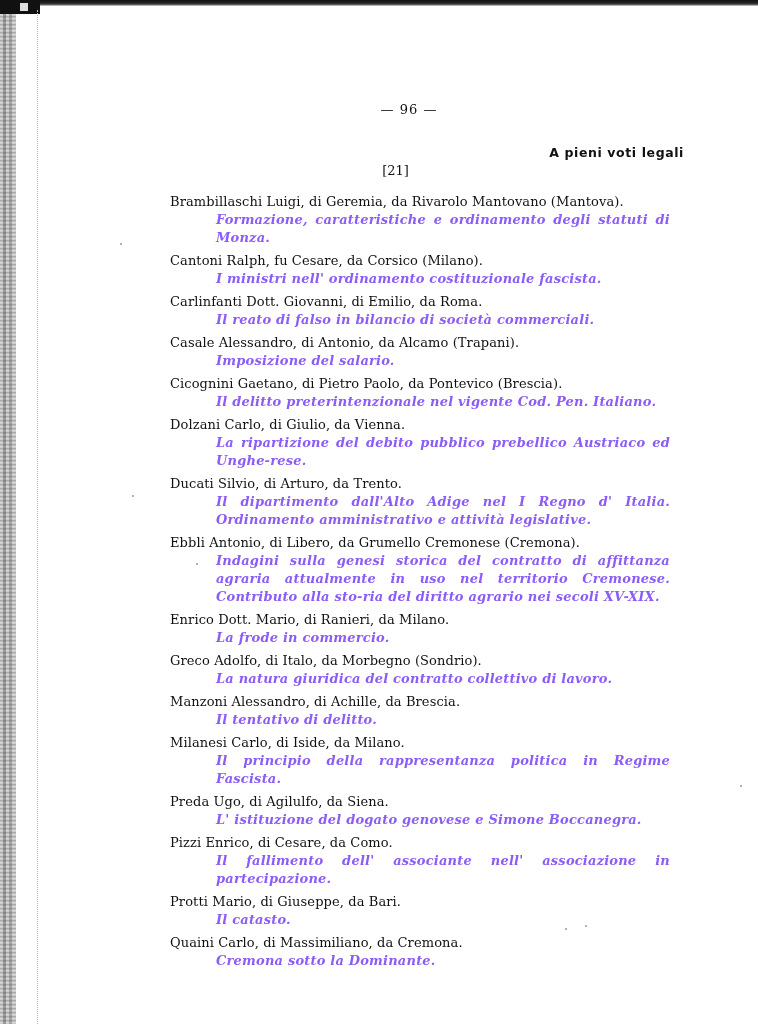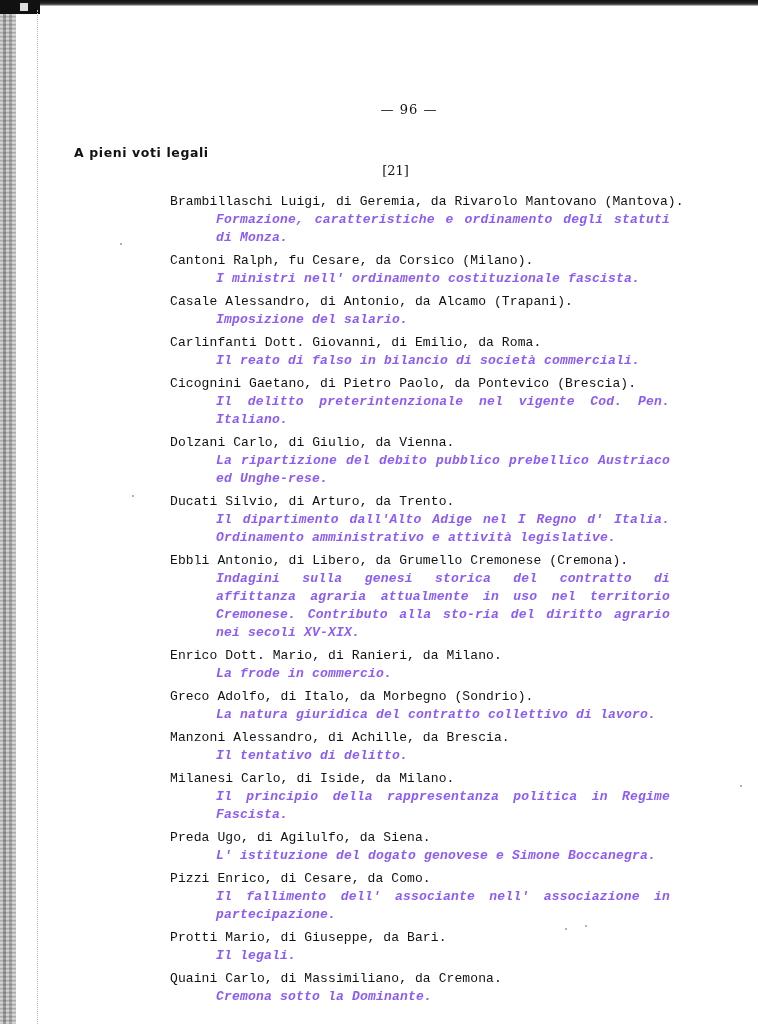--- a/index.html
+++ b/index.html
@@ -67,21 +67,21 @@
       text-align: center;
       font-size: 13px;
       letter-spacing: 1px;
       padding-left: 60px;
       box-sizing: border-box;
     }
     .section-title {
       position: absolute;
       top: 145px;
       left: 0; width: 684px;
-      text-align: left;
+      text-align: right;
       font-family: "DejaVu Sans", "Liberation Sans", sans-serif;
       font-weight: bold;
       font-size: 12.5px;
       letter-spacing: 0.6px;
       padding-left: 74px;
       box-sizing: border-box;
     }
     .section-count {
       position: absolute;
       top: 163px;
@@ -92,21 +92,20 @@
       box-sizing: border-box;
     }
     .entries {
       position: absolute;
       top: 193px;
       left: 170px;
       width: 500px;
     }
     .entry {
       margin-bottom: 5px;
-      font-family: Liberation Mono, monospace;
     }
     .author {
       font-size: 13px;
       line-height: 18px;
       white-space: nowrap;
       letter-spacing: 0.1px;
     }
     .thesis {
       font-style: italic;
       font-weight: bold;
@@ -142,28 +141,28 @@
 <div class="entries">
   <div class="entry">
     <div class="author">Brambillaschi Luigi, di Geremia, da Rivarolo Mantovano (Mantova).</div>
     <div class="thesis">Formazione, caratteristiche e ordinamento degli statuti di Monza.</div>
   </div>
   <div class="entry">
     <div class="author">Cantoni Ralph, fu Cesare, da Corsico (Milano).</div>
     <div class="thesis">I ministri nell' ordinamento costituzionale fascista.</div>
   </div>
   <div class="entry">
+    <div class="author">Carlinfanti Dott. Giovanni, di Emilio, da Roma.</div>
+    <div class="thesis">Il reato di falso in bilancio di società commerciali.</div>
+  </div>
+  <div class="entry">
     <div class="author">Casale Alessandro, di Antonio, da Alcamo (Trapani).</div>
     <div class="thesis">Imposizione del salario.</div>
   </div>
   <div class="entry">
-    <div class="author">Carlinfanti Dott. Giovanni, di Emilio, da Roma.</div>
-    <div class="thesis">Il reato di falso in bilancio di società commerciali.</div>
-  </div>
-  <div class="entry">
     <div class="author">Cicognini Gaetano, di Pietro Paolo, da Pontevico (Brescia).</div>
     <div class="thesis">Il delitto preterintenzionale nel vigente Cod. Pen. Italiano.</div>
   </div>
   <div class="entry">
     <div class="author">Dolzani Carlo, di Giulio, da Vienna.</div>
     <div class="thesis">La ripartizione del debito pubblico prebellico Austriaco ed Unghe-rese.</div>
   </div>
   <div class="entry">
     <div class="author">Ducati Silvio, di Arturo, da Trento.</div>
     <div class="thesis">Il dipartimento dall'Alto Adige nel I Regno d' Italia. Ordinamento amministrativo e attività legislative.</div>
@@ -191,21 +190,21 @@
   <div class="entry">
     <div class="author">Preda Ugo, di Agilulfo, da Siena.</div>
     <div class="thesis">L' istituzione del dogato genovese e Simone Boccanegra.</div>
   </div>
   <div class="entry">
     <div class="author">Pizzi Enrico, di Cesare, da Como.</div>
     <div class="thesis">Il fallimento dell' associante nell' associazione in partecipazione.</div>
   </div>
   <div class="entry">
     <div class="author">Protti Mario, di Giuseppe, da Bari.</div>
-    <div class="thesis">Il legali.</div>
+    <div class="thesis">Il catasto.</div>
   </div>
   <div class="entry">
     <div class="author">Quaini Carlo, di Massimiliano, da Cremona.</div>
     <div class="thesis">Cremona sotto la Dominante.</div>
   </div>
 </div>
 
 <div class="speck" style="left:120px;top:243px;"></div>
 <div class="speck" style="left:132px;top:495px;"></div>
 <div class="speck" style="left:196px;top:563px;"></div>

